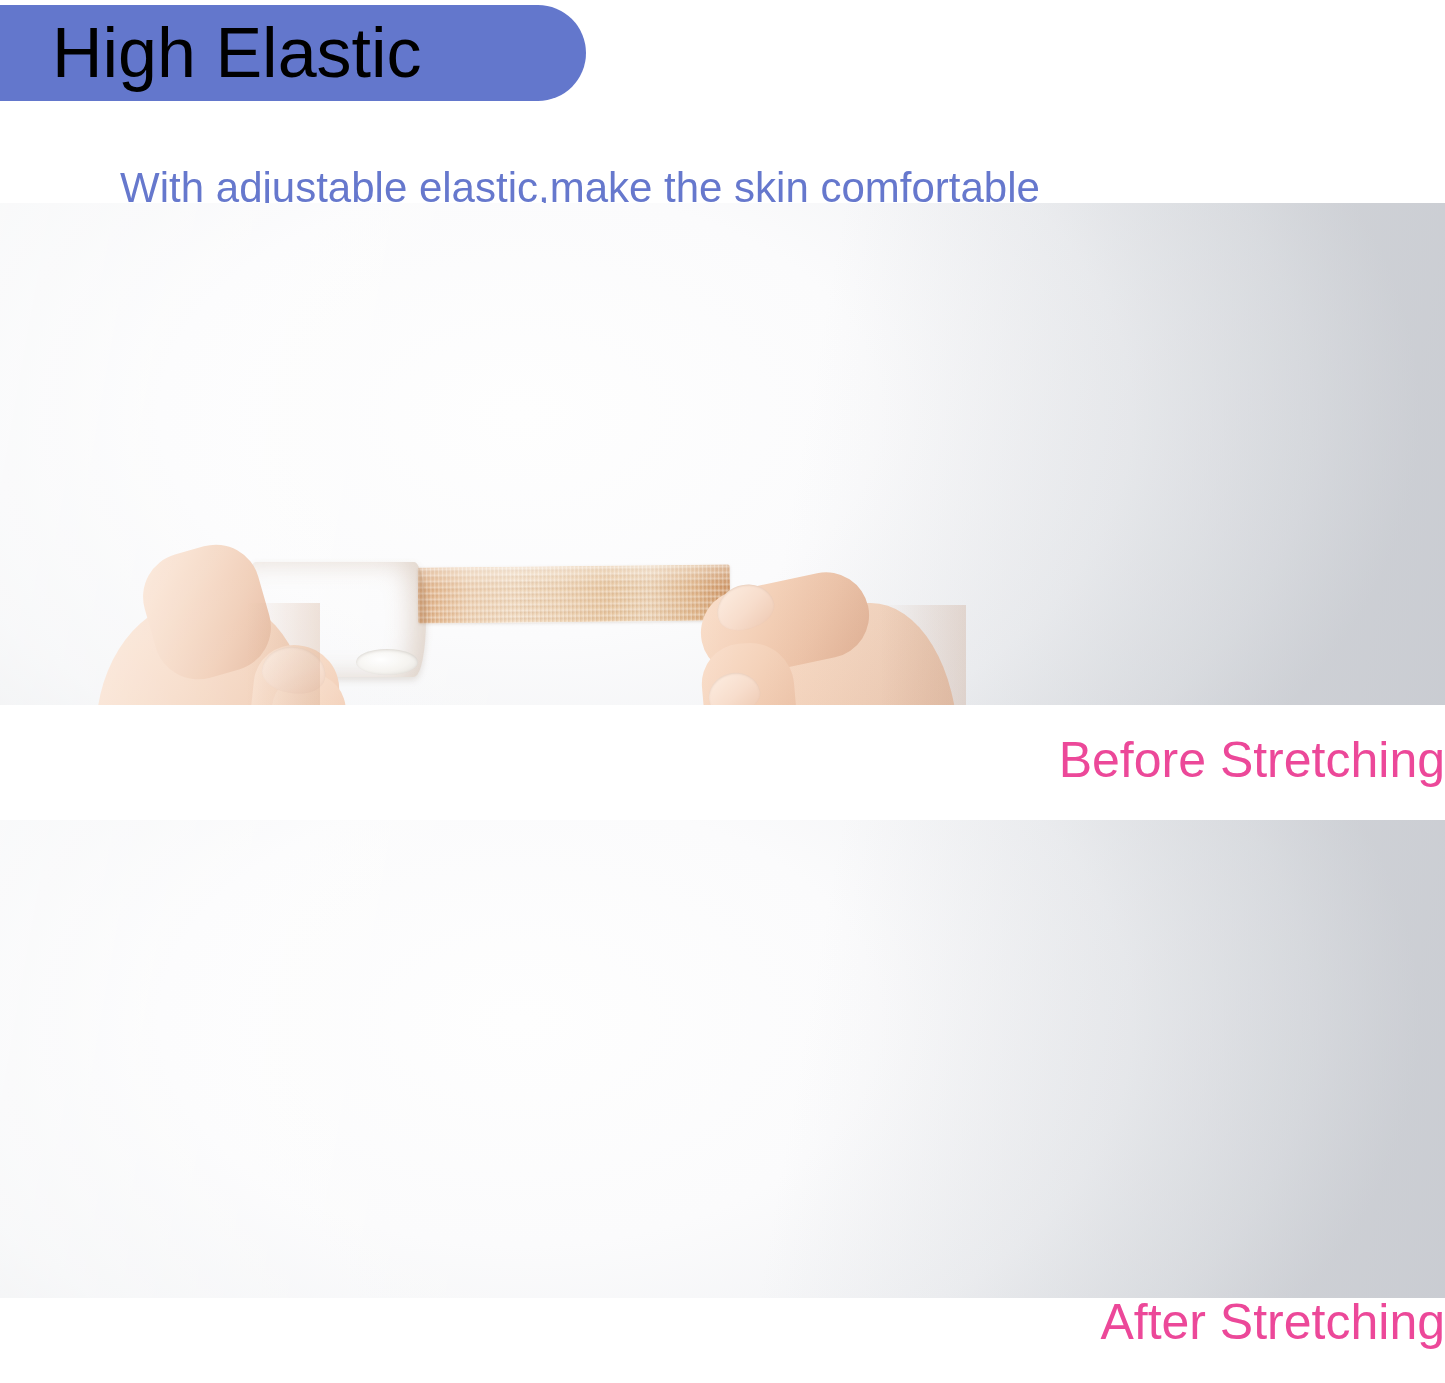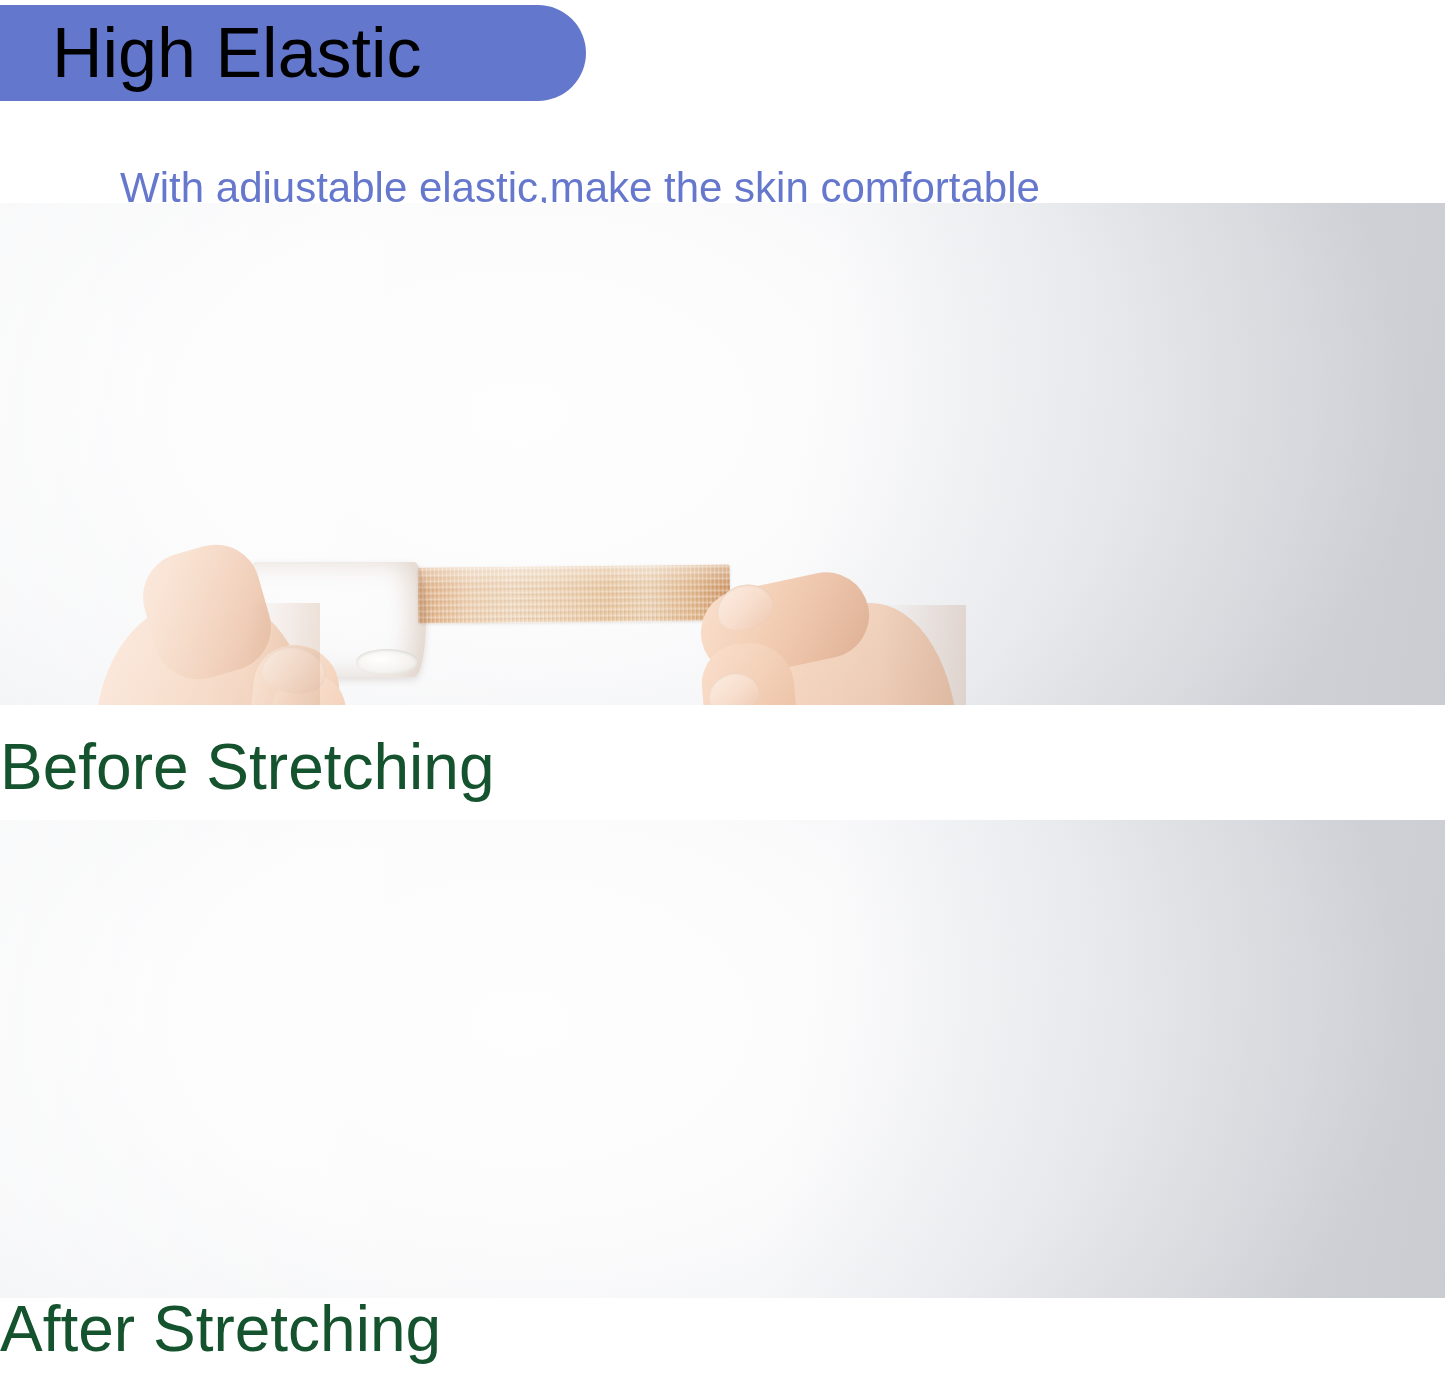--- a/index.html
+++ b/index.html
@@ -176,23 +176,23 @@
     border-radius: inherit;
     background: linear-gradient(to right, rgba(205,155,120,0.00), rgba(198,145,110,0.30));
     pointer-events: none;
   }
 
   
   .caption {
     position: absolute;
     left: 0;
     width: 1445px;
-    text-align: left;
-    color: #14532d;
-    font-size: 64px;
+    text-align: right;
+    color: #ec4899;
+    font-size: 50px;
     font-weight: 400;
     line-height: 1;
     white-space: nowrap;
   }
   .caption-before { top: 735px; }
   .caption-after  { top: 1297px; }
 </style>
 </head>
 <body>
 

